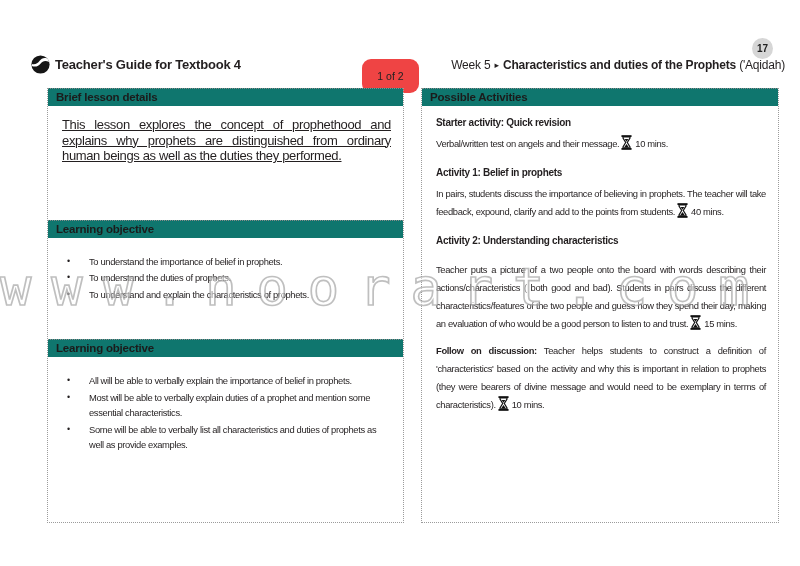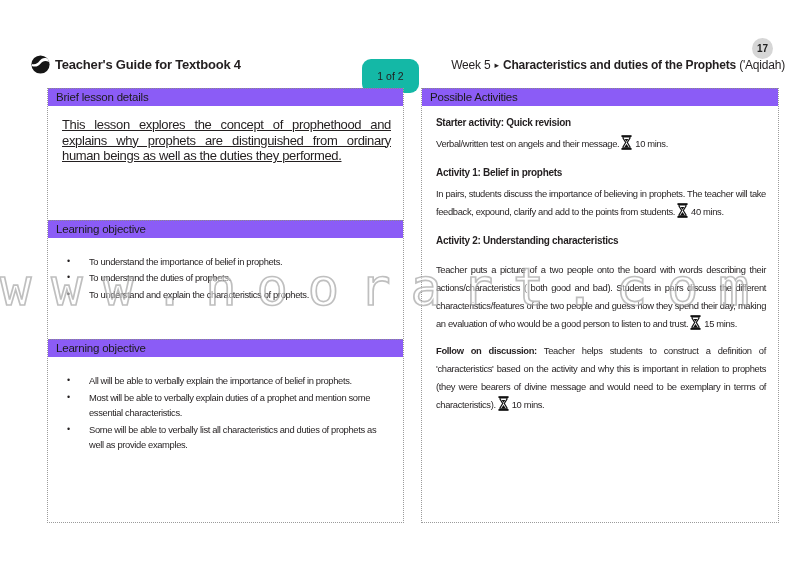--- a/index.html
+++ b/index.html
@@ -8,33 +8,33 @@
 
   
   .page-circle{position:absolute;left:752px;top:38px;width:21px;height:21px;border-radius:50%;
         background:#d6d6d6;display:flex;align-items:center;justify-content:center;
         font-size:10px;font-weight:bold;color:#222;}
 
   
   .header-left{position:absolute;left:31px;top:55px;display:flex;align-items:center;gap:5px;}
   .header-title{font-size:13px;font-weight:bold;letter-spacing:-0.2px;}
   .page-pill{position:absolute;left:362px;top:59px;width:57px;height:34px;border-radius:9px;
-        background:#14b8a6;display:flex;align-items:center;justify-content:center;
+        background:#ef4444;display:flex;align-items:center;justify-content:center;
         font-size:10.5px;color:#222;}
   .header-right{position:absolute;right:15px;top:58px;font-size:12px;letter-spacing:-0.2px;
         white-space:nowrap;text-align:right;}
   .header-right .arrow{font-size:9px;vertical-align:1px;padding:0 1px;}
   .header-right .strong{font-weight:bold;}
 
   
   .col{position:absolute;top:88px;height:435px;box-sizing:border-box;
        border-left:1px dotted #9b9b9b;border-right:1px dotted #9b9b9b;border-bottom:1px dotted #9b9b9b;}
   .col-left{left:47px;width:357px;}
   .col-right{left:421px;width:358px;}
-  .section-bar{background:#8b5cf6;border-top:1px dotted #8a8a8a;font-weight:normal;font-size:11.5px;
+  .section-bar{background:#0f766e;border-top:1px dotted #8a8a8a;font-weight:bold;font-size:11.5px;
        letter-spacing:-0.2px;padding:2px 0 2px 8px;height:13px;line-height:13px;color:#1b1b1b;}
   .bar-2{margin-top:56px;}
   .bar-3{margin-top:37px;}
 
   .lesson-text{margin:11px 12px 0 14px;font-size:13px;letter-spacing:-0.35px;
        line-height:15.5px;text-align:justify;text-decoration:underline;}
 
   .obj-list{list-style:none;margin:16px 10px 0 14px;padding:0;font-size:9.4px;
        letter-spacing:-0.35px;line-height:15.5px;}
   .obj-item{display:flex;margin:0 0 1px 0;}

